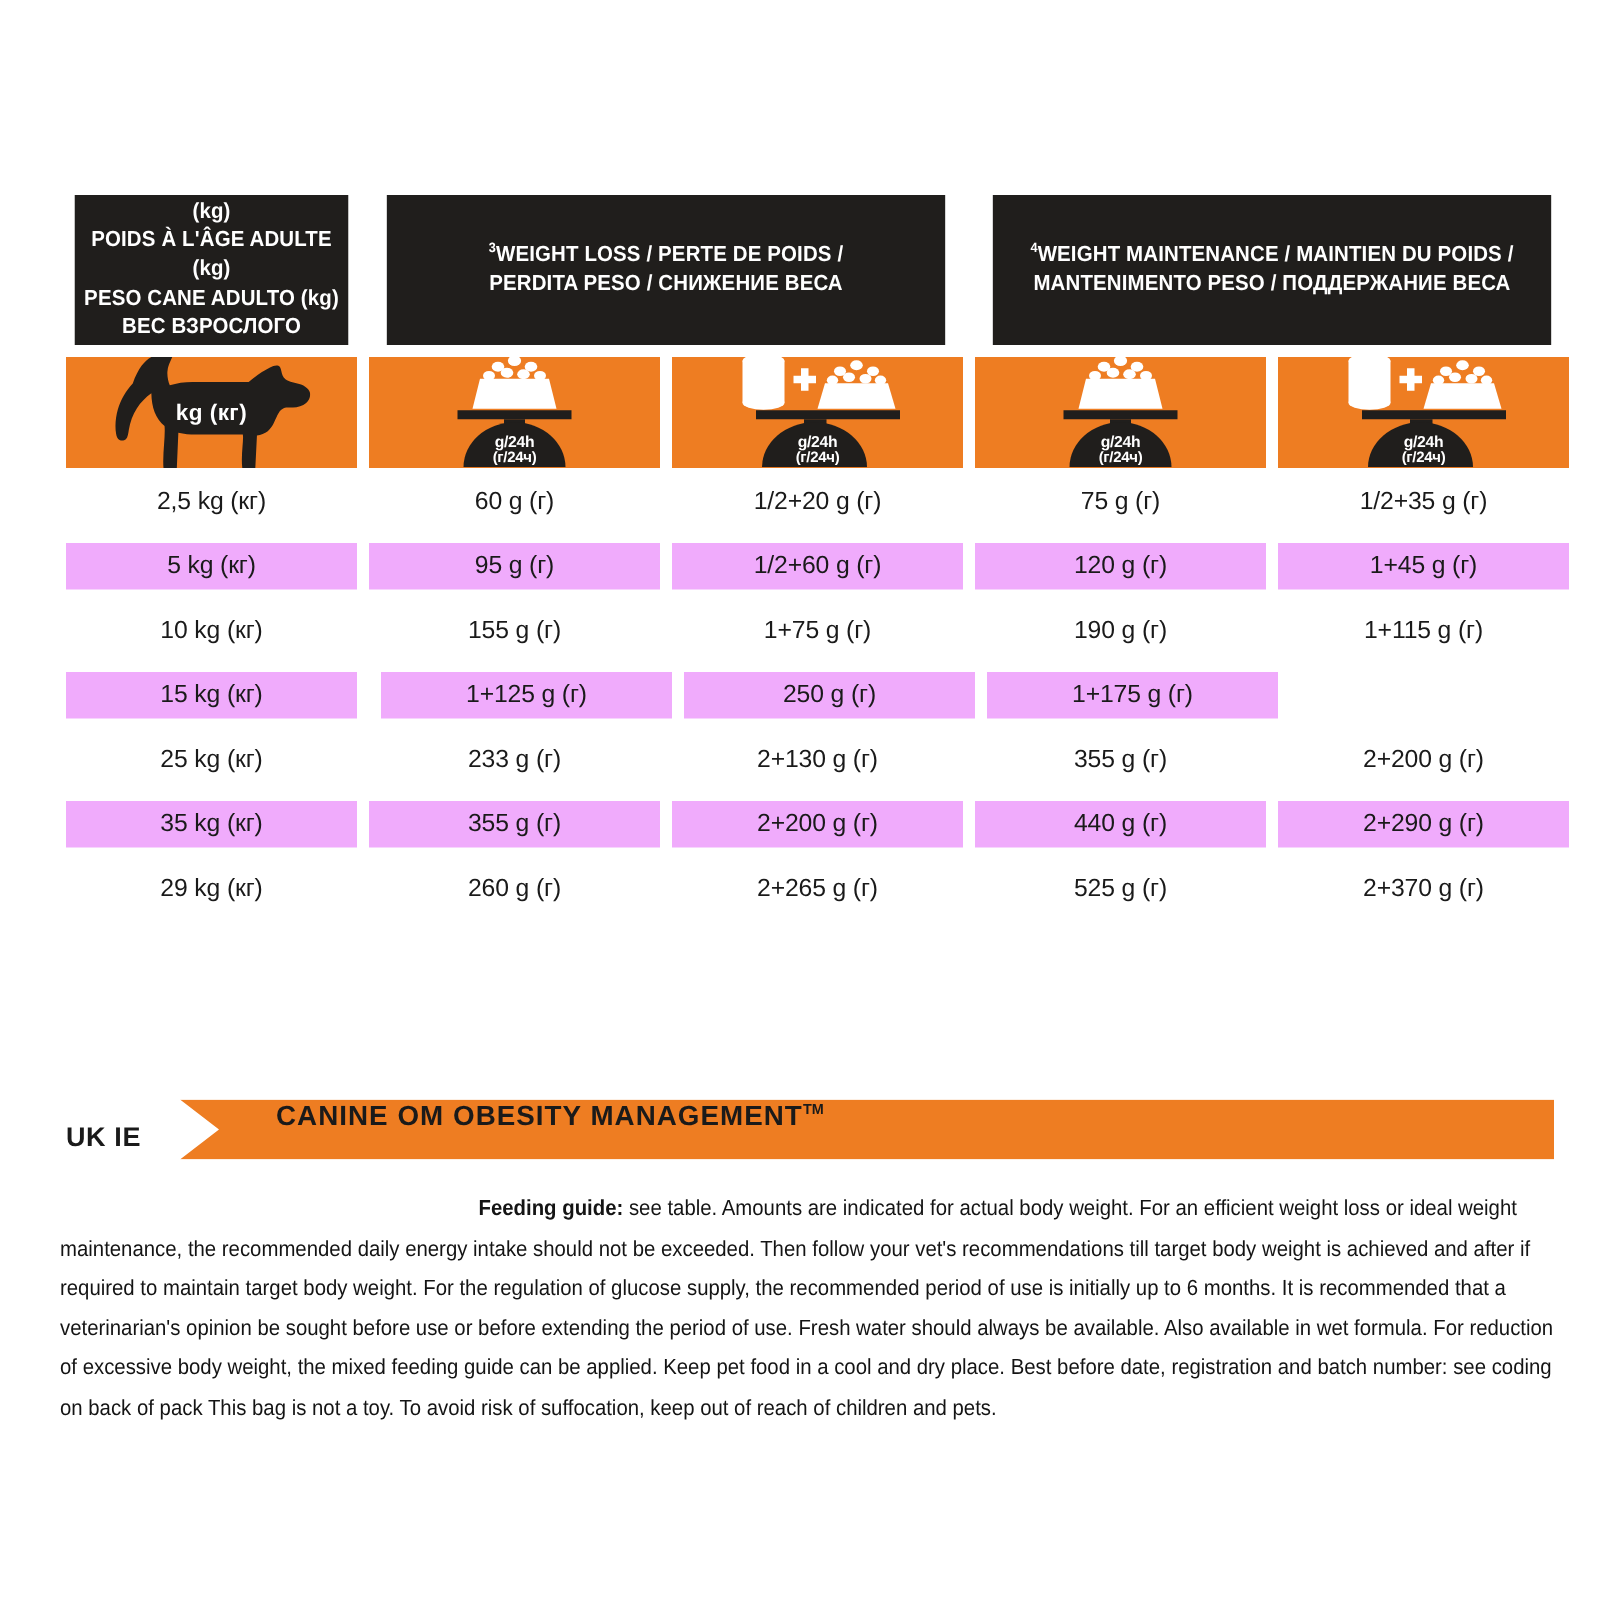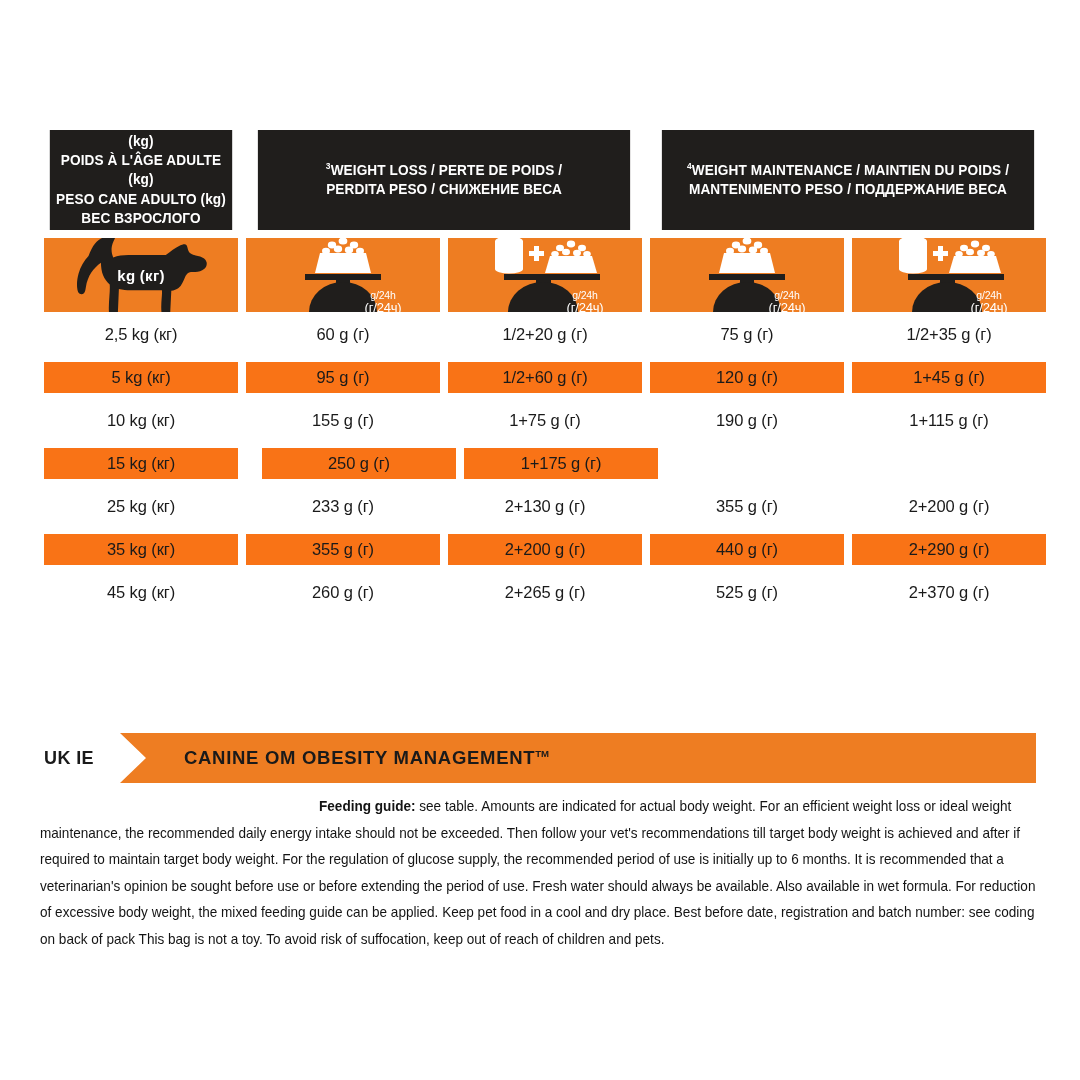--- a/index.html
+++ b/index.html
@@ -102,48 +102,47 @@
     top: 50%;
     transform: translate(-50%, -50%);
   }
   .scale-label {
     position: absolute;
     left: 50%;
     transform: translateX(-50%);
     top: 52px;
     color: #ffffff;
     font-size: 10.5px;
-    font-weight: normal;
+    font-weight: bold;
     line-height: 1.04;
     text-align: center;
     white-space: nowrap;
     pointer-events: none;
     letter-spacing: -.2px;
-    margin-left: 40px;
-  }
-  .scale-label .l2 { font-size: 13px; display:block; }
+  }
+  .scale-label .l2 { font-size: 10px; display:block; }
 
   
   .data-row {
     display: flex;
     height: 31px;
     margin-bottom: 12px;
   }
   .data-row:last-child { margin-bottom: 0; }
   .cell {
     display: flex;
     align-items: center;
     justify-content: center;
     font-size: 16.5px;
     font-weight: normal;
     color: #1a1a1a;
     box-sizing: border-box;
     letter-spacing: -.1px;
   }
-  .data-row.shaded .cell { background: #f97316; }
+  .data-row.shaded .cell { background: #f0abfc; }
 
   
   #banner {
     position: absolute;
     left: 44px;
     top: 733px;
     width: 992px;
     height: 50px;
   }
   #banner-label {
@@ -156,26 +155,26 @@
     font-size: 18px;
     font-weight: bold;
     color: #1a1a1a;
     letter-spacing: .4px;
   }
   #banner-bar {
     position: absolute;
     left: 76px;
     top: 0;
     width: 916px;
-    height: 50px;
+    height: 40px;
     background: #ee7d22;
     -webkit-clip-path: polygon(0 0, 100% 0, 100% 100%, 0 100%, 26px 50%);
     clip-path: polygon(0 0, 100% 0, 100% 100%, 0 100%, 26px 50%);
     display: flex;
-    align-items: center;
+    align-items: flex-start;
   }
   #banner-text {
     margin-left: 64px;
     font-size: 18.5px;
     font-weight: bold;
     color: #1a1a1a;
     letter-spacing: .7px;
   }
   #banner-text sup {
     font-size: 52%;
@@ -408,20 +407,21 @@
         <div class="cell col-d">1+75 g (г)</div>
         <div class="gap-lg"></div>
         <div class="cell col-d">190 g (г)</div>
         <div class="gap-sm"></div>
         <div class="cell col-d">1+115 g (г)</div>
       </div>
       <div class="data-row shaded">
         <div class="cell col-w">15 kg (кг)</div>
         <div class="gap-sm"></div>
         <div class="gap-sm"></div>
+        <div class="cell col-d">1+125 g (г)</div>
         <div class="gap-lg"></div>
         <div class="cell col-d">250 g (г)</div>
         <div class="gap-sm"></div>
         <div class="cell col-d">1+175 g (г)</div>
       </div>
       <div class="data-row">
         <div class="cell col-w">25 kg (кг)</div>
         <div class="gap-sm"></div>
         <div class="cell col-d">233 g (г)</div>
         <div class="gap-sm"></div>
@@ -436,21 +436,21 @@
         <div class="gap-sm"></div>
         <div class="cell col-d">355 g (г)</div>
         <div class="gap-sm"></div>
         <div class="cell col-d">2+200 g (г)</div>
         <div class="gap-lg"></div>
         <div class="cell col-d">440 g (г)</div>
         <div class="gap-sm"></div>
         <div class="cell col-d">2+290 g (г)</div>
       </div>
       <div class="data-row">
-        <div class="cell col-w">45 kg (кг)</div>
+        <div class="cell col-w">29 kg (кг)</div>
         <div class="gap-sm"></div>
         <div class="cell col-d">260 g (г)</div>
         <div class="gap-sm"></div>
         <div class="cell col-d">2+265 g (г)</div>
         <div class="gap-lg"></div>
         <div class="cell col-d">525 g (г)</div>
         <div class="gap-sm"></div>
         <div class="cell col-d">2+370 g (г)</div>
       </div>
     </div>

